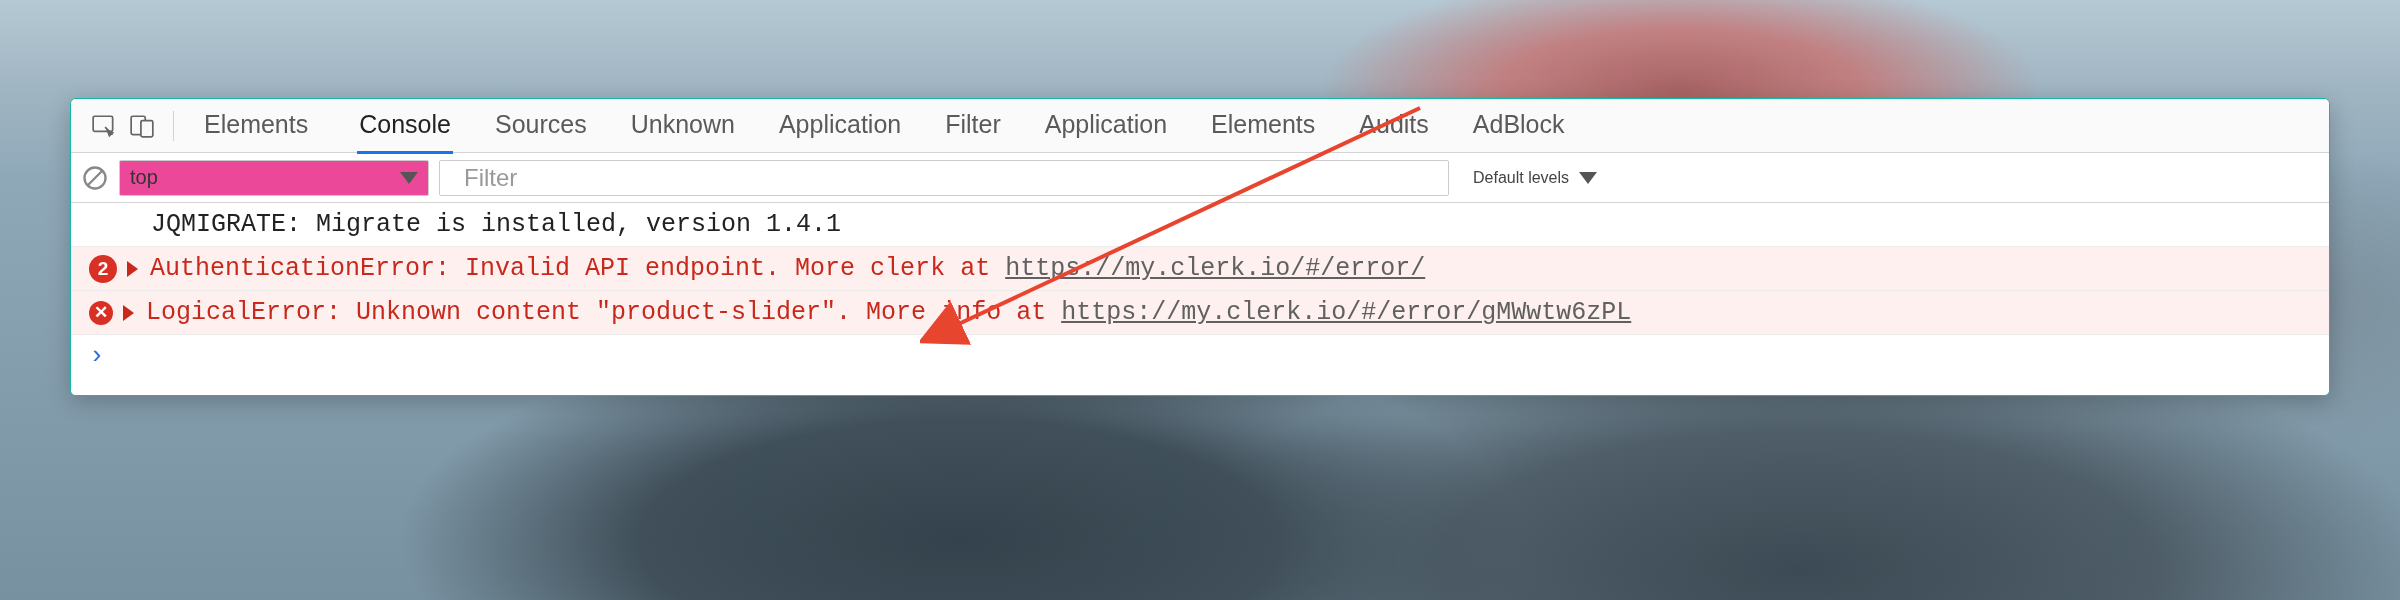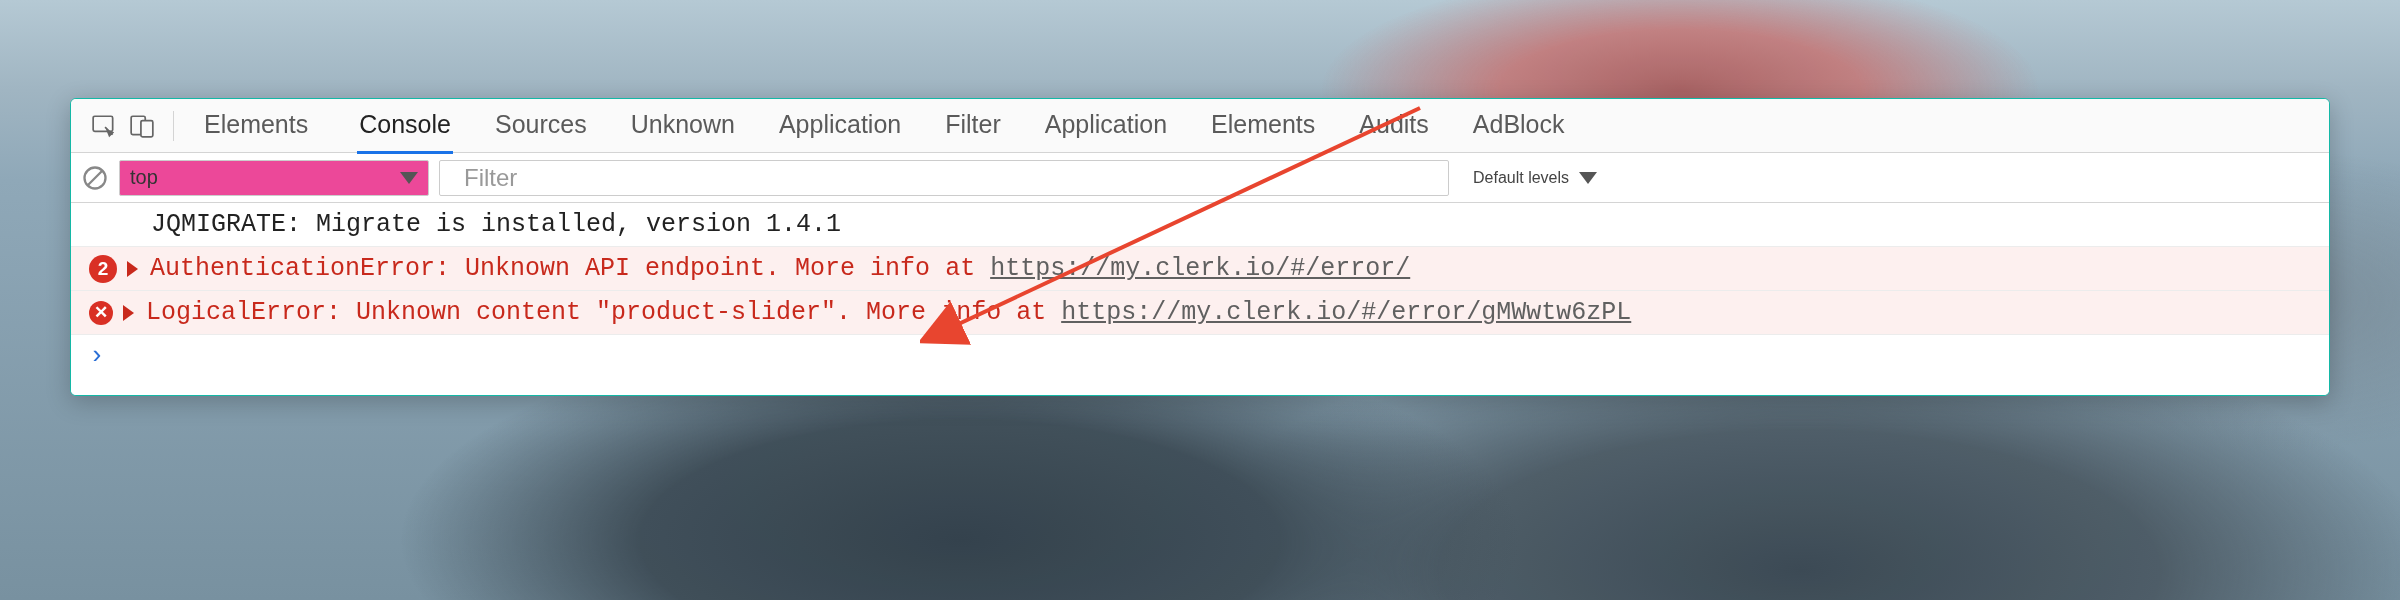--- a/index.html
+++ b/index.html
@@ -160,21 +160,21 @@
 
   <div class="console-body">
     <div class="row info">
       <span style="width:52px"></span>
       <span>JQMIGRATE: Migrate is installed, version 1.4.1</span>
     </div>
     <div class="row error">
       <span class="badge-count">2</span>
       <span class="tri err"></span>
       <span>
-        <span>AuthenticationError: Unknown API endpoint. More info at </span><a class="link">https://my.clerk.io/#/error/</a>
+        <span>AuthenticationError: Invalid API endpoint. More clerk at </span><a class="link">https://my.clerk.io/#/error/</a>
       </span>
     </div>
     <div class="row error">
       <span class="error-icon">✕</span>
       <span class="tri err"></span>
       <span>
         <span>LogicalError: Unknown content "product-slider". More info at </span><a class="link">https://my.clerk.io/#/error/gMWwtw6zPL</a>
       </span>
     </div>
     <div class="prompt-row">

